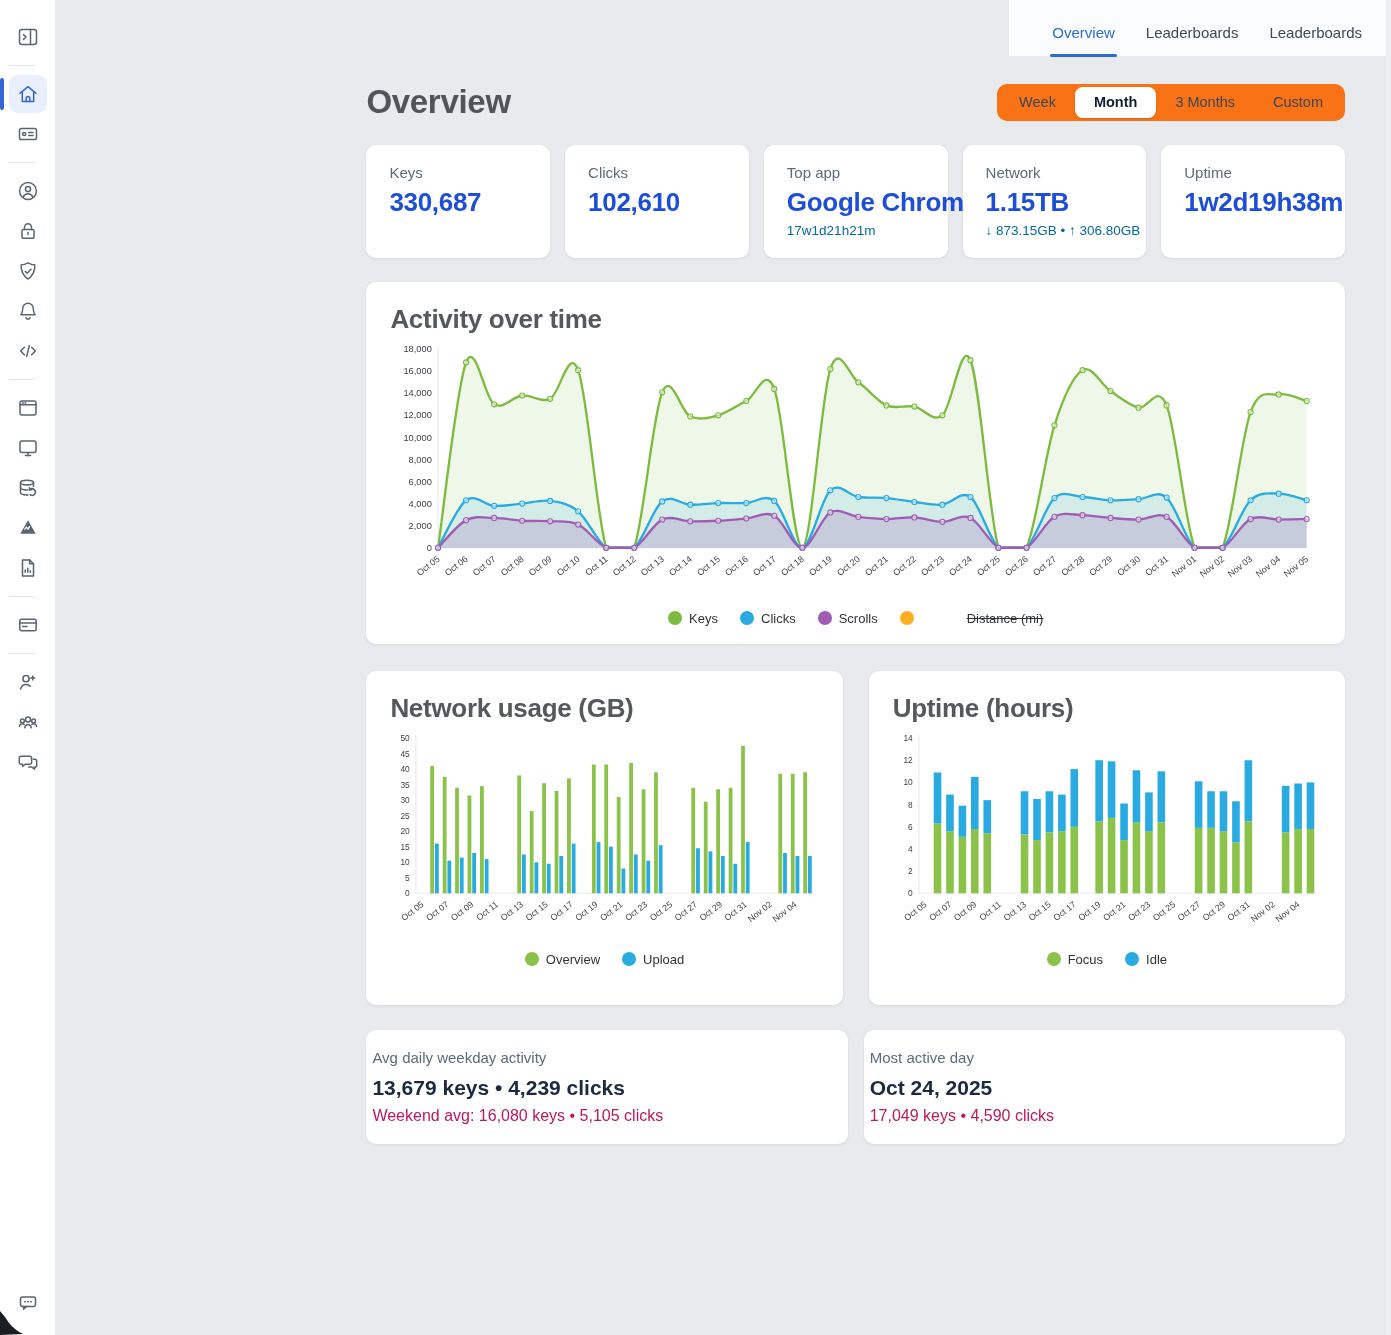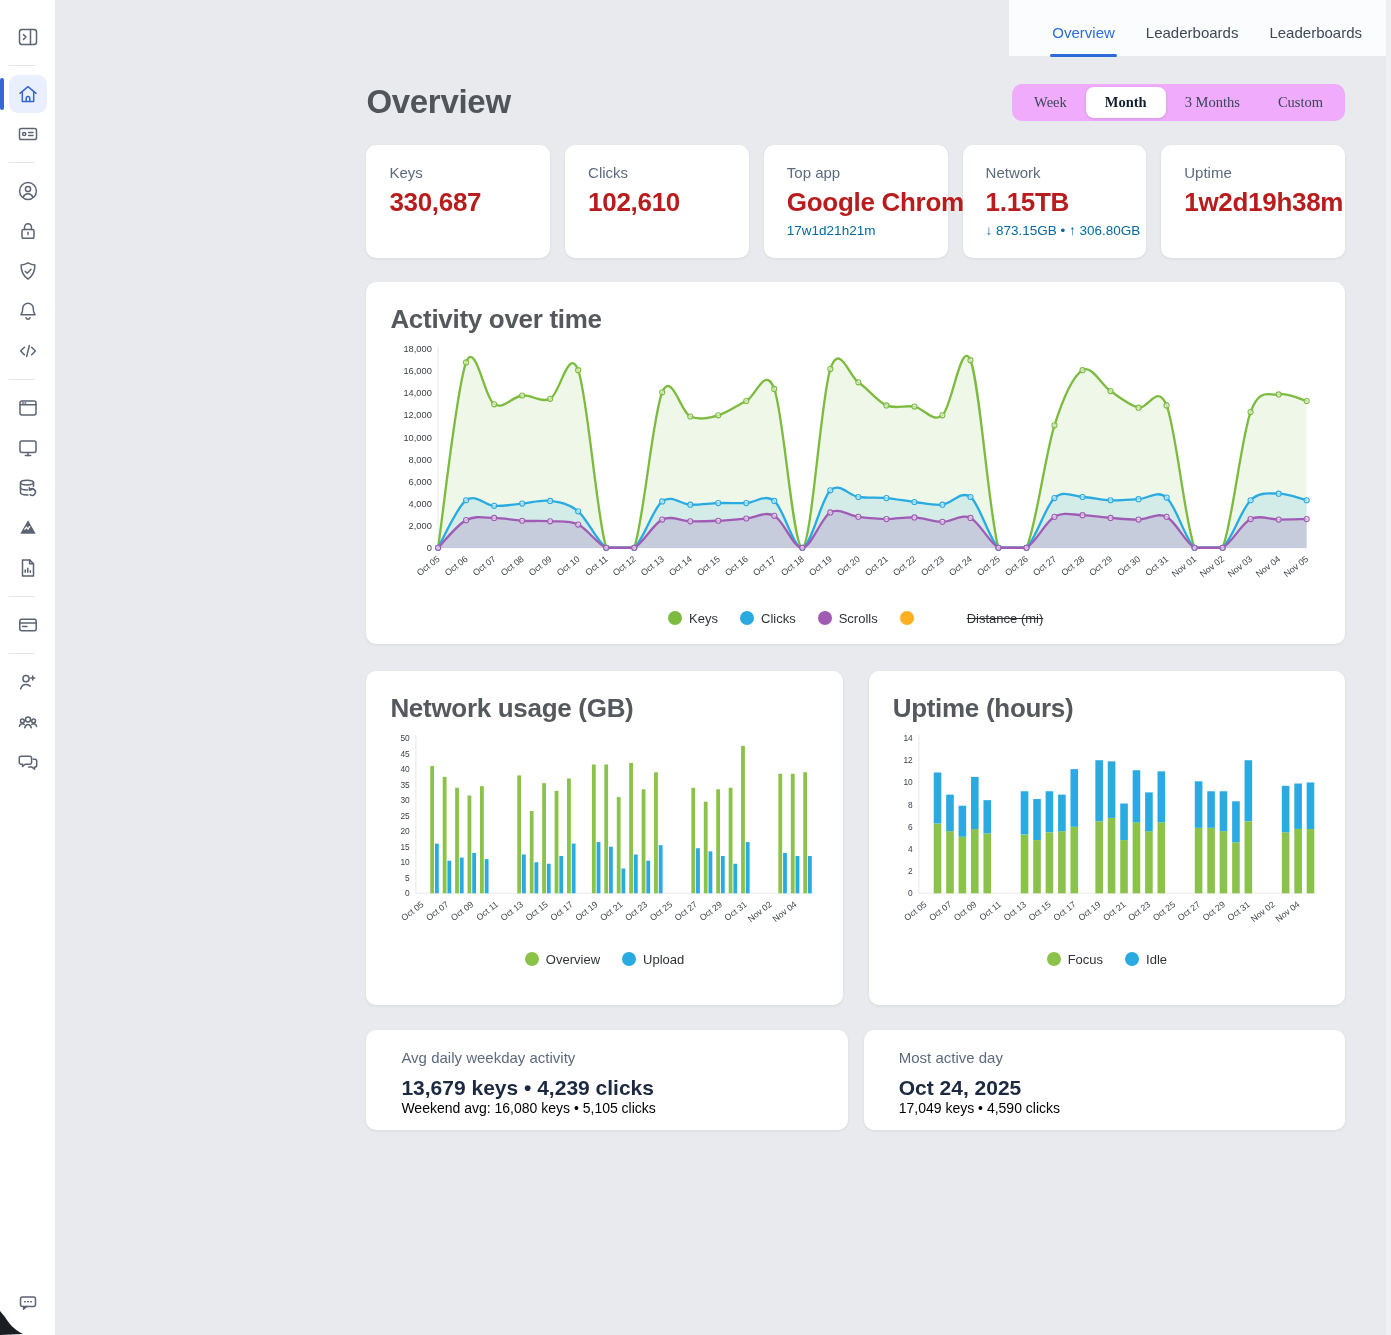--- a/index.html
+++ b/index.html
@@ -30,53 +30,53 @@
   .tab { margin-right:27px; padding:0 2px 15px; font-size:15px; color:#3e4856;
     position:relative; cursor:pointer; }
   .tab.active { color:#2e6bd8; }
   .tab.active::after { content:""; position:absolute; left:0; right:0; bottom:-1px;
     height:3px; background:#2e6bd8; border-radius:2px; }
 
   .content { flex:1; padding:0 46px 0 41px; }
   .page-head { display:flex; align-items:center; justify-content:space-between; margin-top:26px; }
   h1 { font-size:33px; font-weight:700; color:#515559; margin:0; letter-spacing:-.3px; }
 
-  .range { background:#f0abfc; border-radius:10px; display:flex; padding:3px; height:37px;font-family:Liberation Serif, serif; }
+  .range { background:#f97316; border-radius:10px; display:flex; padding:3px; height:37px; }
   .range-opt { padding:0 19px; display:flex; align-items:center; font-size:14.5px;
     color:#3b4656; border-radius:8px; cursor:pointer; white-space:nowrap; }
   .range-opt.selected { background:#fff; color:#131e30; font-weight:700;
     box-shadow:0 1px 3px rgba(20,30,50,.14); }
 
   .stat-row { display:flex; gap:15px; margin-top:24px; }
   .stat-card { flex:1; background:#fff; border-radius:10px; min-width:0;
     box-shadow:0 1px 3px rgba(25,35,60,.08); padding:19px 23px; height:113px; }
   .stat-label { font-size:15px; color:#5d6b7e; }
-  .stat-value { font-size:26px; font-weight:700; color:#b91c1c; margin-top:6px;
+  .stat-value { font-size:26px; font-weight:700; color:#1d4ed8; margin-top:6px;
     letter-spacing:-.3px; white-space:nowrap; }
   .stat-sub { font-size:13.5px; color:#0369a1; margin-top:5px; white-space:nowrap; }
 
   .panel { background:#fff; border-radius:10px; box-shadow:0 1px 3px rgba(25,35,60,.08);
     margin-top:24px; padding:22px 24px 8px; }
   .panel h2 { margin:0 0 8px; font-size:26px; font-weight:700; color:#55585c; letter-spacing:-.3px; }
   .chart svg { display:block; width:100%; }
 
   .two-col { display:flex; gap:26px; margin-top:27px; }
   .two-col .panel { flex:1; margin-top:0; padding-bottom:28px; min-width:0; }
 
   .legend { display:flex; justify-content:center; gap:22px; align-items:center; padding:4px 0 10px; }
   .legend-item { display:flex; align-items:center; gap:7px; font-size:13px; color:#2f3337; cursor:pointer; }
   .legend-dot { width:14px; height:14px; border-radius:50%; flex-shrink:0; }
   .legend-item.disabled .legend-label { text-decoration:line-through;margin-left:46px; }
 
   .bottom-row { display:flex; gap:16px; margin-top:25px; }
   .bottom-card { flex:1; background:#fff; border-radius:10px; min-width:0;
-    box-shadow:0 1px 3px rgba(25,35,60,.08); padding:19px 35px; height:100px; }
+    box-shadow:0 1px 3px rgba(25,35,60,.08); padding:19px 6px; height:114px; }
   .bc-label { font-size:15px; color:#5d6b7e; }
   .bc-value { font-size:21px; font-weight:700; color:#1b2941; margin-top:10px; white-space:nowrap; }
-  .bc-sub { font-size:14px; color:#000000; white-space:nowrap; }
+  .bc-sub { font-size:16px; color:#be185d; margin-top:7px; white-space:nowrap; }
 
   .scroll-strip { position:absolute; right:0; top:0; bottom:0; width:5px; background:#eef0f3; z-index:5; }
   .cursor { position:absolute; left:0; bottom:0; z-index:9; width:26px; height:26px; }
 </style>
 </head>
 <body>
 
 <div class="app">
   <aside class="sidebar">
     <div id="sidebar-items">

